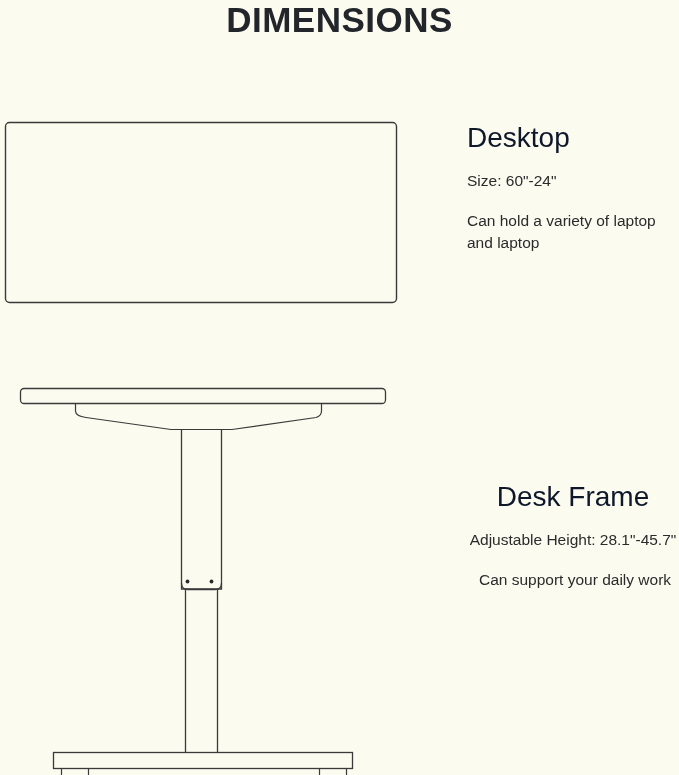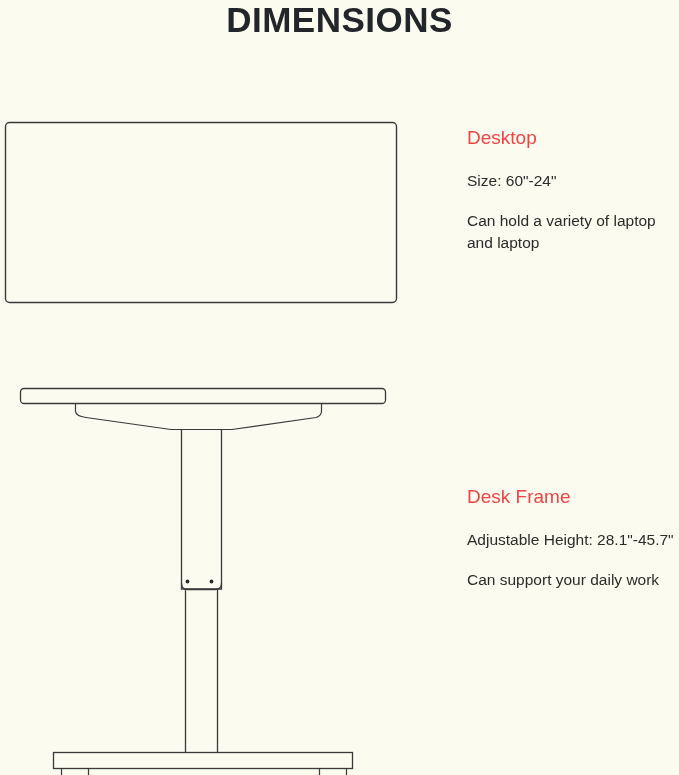--- a/index.html
+++ b/index.html
@@ -52,26 +52,26 @@
     display: block;
   }
 
   
   .info-block {
     position: absolute;
     left: 467px;
     width: 212px;
   }
   .info-block.desktop { top: 124px; }
-  .info-block.frame   { top: 483px; }
+  .info-block.frame   { top: 483px; text-align: center; }
 
   .info-heading {
-    font-size: 19px;
+    font-size: 28px;
     font-weight: 400;
-    color: #ef4444;
+    color: #0f172a;
     line-height: 28px;
     margin: 0 0 18px 0;
     white-space: nowrap;
   }
   .info-line {
     font-size: 15.5px;
     font-weight: 400;
     color: #2b2b2b;
     line-height: 22px;
     margin: 0 0 18px 0;

